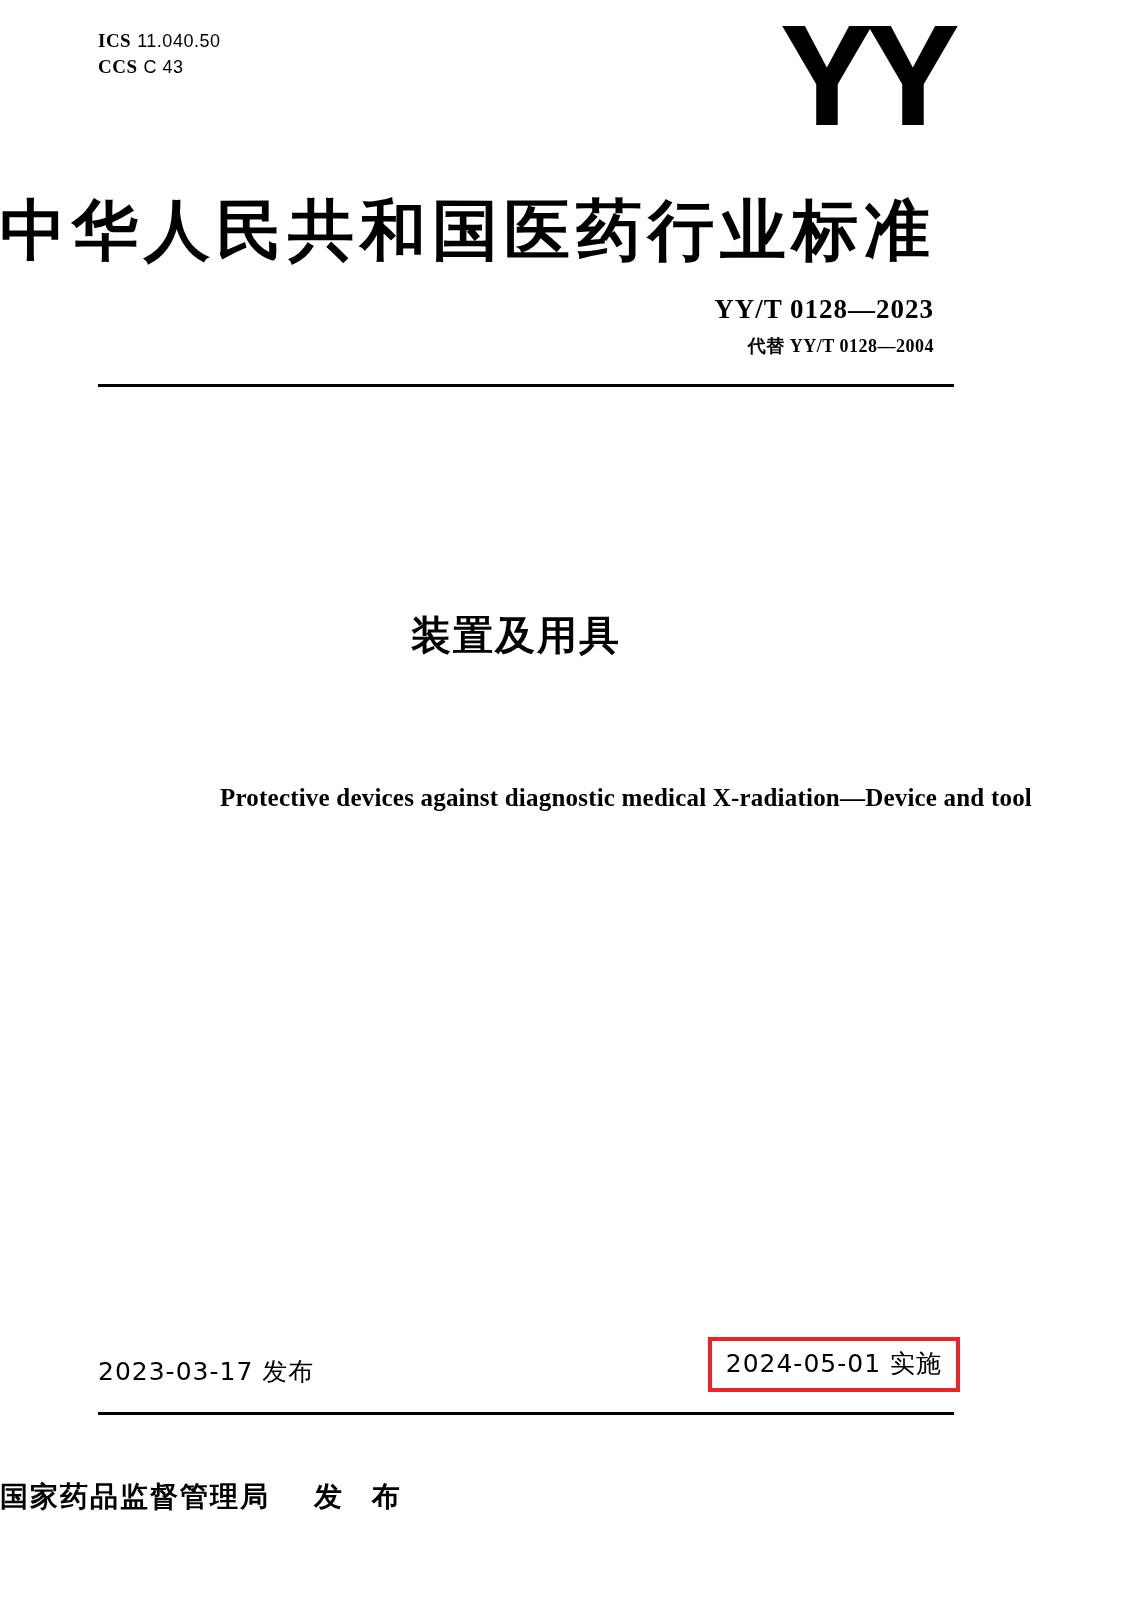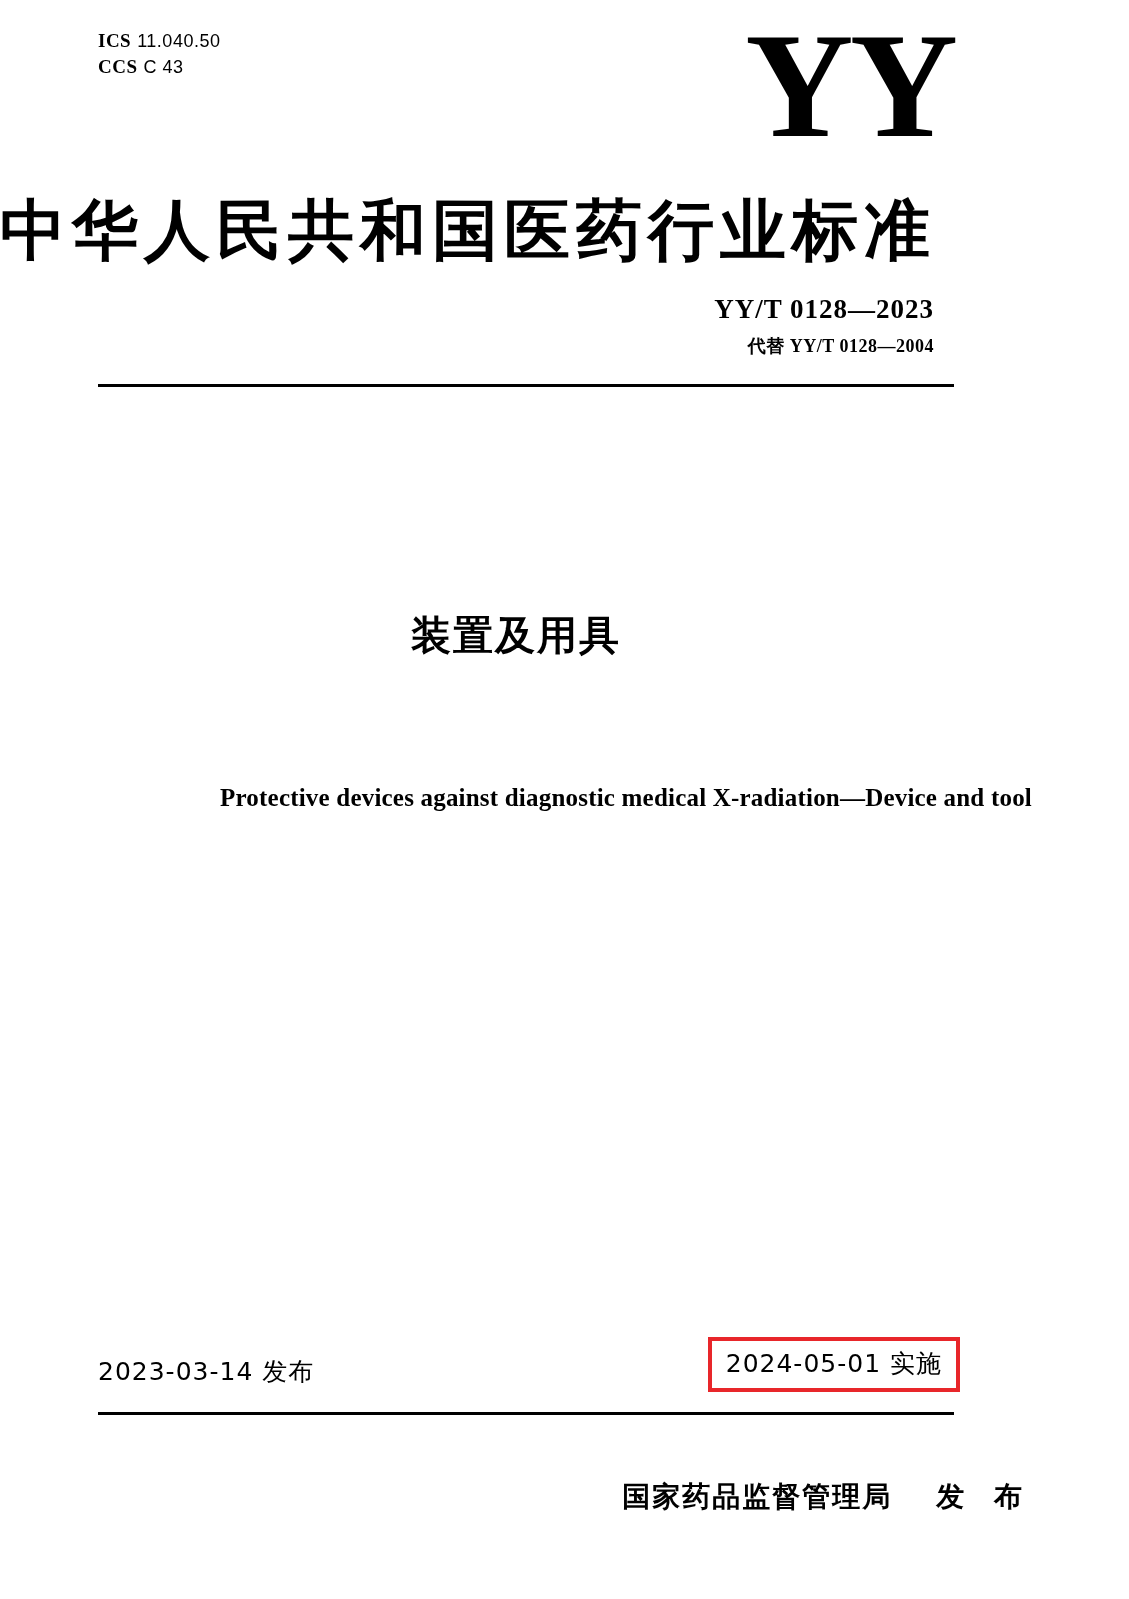--- a/index.html
+++ b/index.html
@@ -42,21 +42,21 @@
     font-family: "Liberation Sans", sans-serif;
     font-size: 18px;
     margin-left: 6px;
   }
 
   
   .yy-logo {
     position: absolute;
     right: 78px;
     top: 10px;
-    font-family: Liberation Serif, serif;
+    font-family: Liberation Mono, monospace;
     font-weight: bold;
     font-size: 150px;
     line-height: 1;
     letter-spacing: -4px;
     color: #000;
   }
 
   
   .std-title {
     position: absolute;
@@ -167,21 +167,21 @@
     white-space: nowrap;
     margin-top: 22px;
   }
 
   
   .issuer {
     position: absolute;
     left: 0;
     right: 0;
     top: 1478px;
-    text-align: right;
+    text-align: left;
     font-family: "DejaVu Sans", sans-serif;
     font-weight: bold;
     font-size: 28px;
     letter-spacing: 2px;
     white-space: nowrap;
   }
   .issuer .publish {
     margin-left: 44px;
     letter-spacing: 10px;
   }
@@ -210,21 +210,21 @@
   <div class="rule-top"></div>
 
   <div class="doc-title-cn">
     <span class="line2">装置及用具</span>
   </div>
 
   <div class="doc-title-en">Protective devices against diagnostic medical X-radiation—Device and tool</div>
 
   <div class="rule-bottom"></div>
 
-  <div class="date-release">2023-03-14 发布</div>
+  <div class="date-release">2023-03-17 发布</div>
 
   <div class="date-effective-box" style="border-color: rgb(232, 38, 42);">
     <span class="date-effective">2024-05-01 实施</span>
   </div>
 
   <div class="issuer">
     <span>国家药品监督管理局</span><span class="publish">发 布</span>
   </div>
 
 </div>

